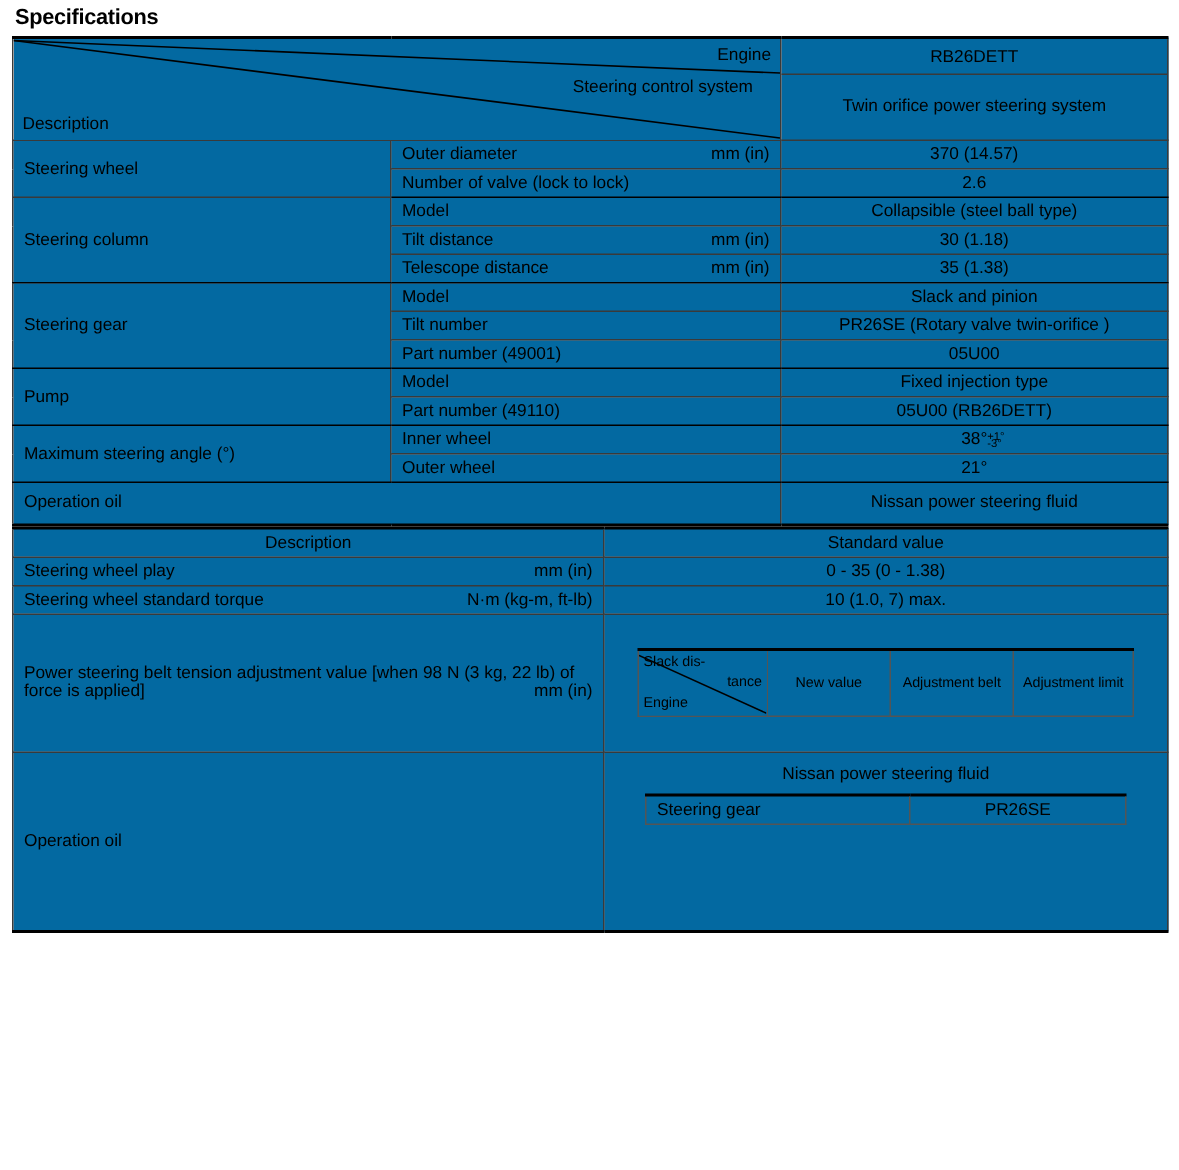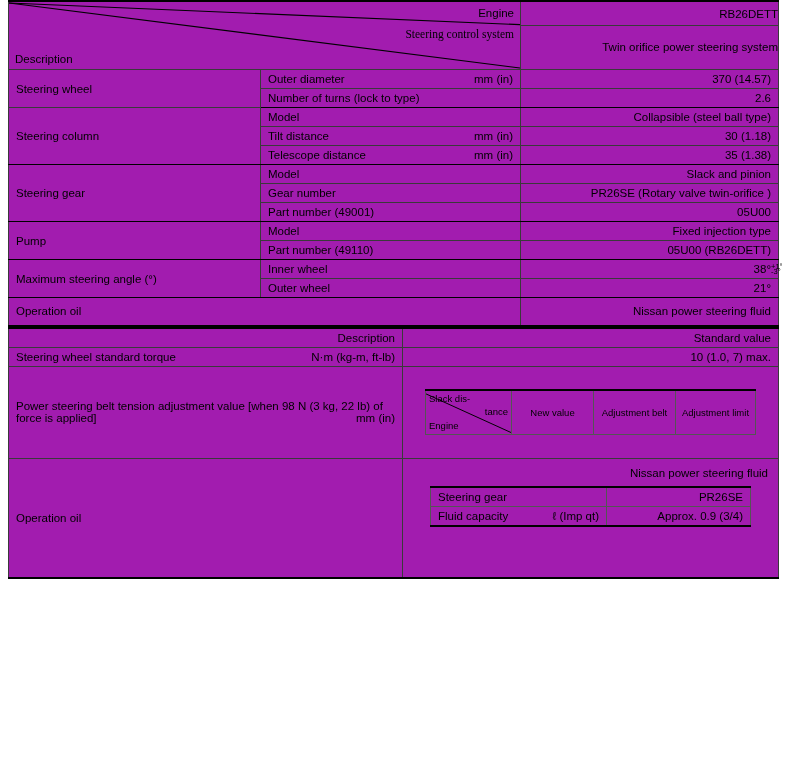--- a/index.html
+++ b/index.html
@@ -24,43 +24,43 @@
     width: 770px;
     border-collapse: collapse;
     table-layout: fixed;
     font-size: 11.5px;
   }
   table.spec td, table.spec th {
     border: 1px solid #3a3a3a;
     padding: 3px 7px;
     font-weight: normal;
     vertical-align: middle;
-    background: #a21caf;
+    background: #0369a1;
   }
   .thick-top { border-top: 2.5px solid #000 !important; }
   .thick-bottom { border-bottom: 2.5px solid #000 !important; }
   .grp { border-bottom: 1.6px solid #000 !important; }
-  .ctr { text-align: right; }
+  .ctr { text-align: center; }
   .lft { text-align: left; }
 
   
   .corner {
     position: relative;
     height: 68px;
     padding: 0 !important;
     overflow: hidden;
   }
   .corner svg { position: absolute; inset: 0; width: 100%; height: 100%; }
   .corner .lbl {
     position: absolute;
     font-size: 11.5px;
     white-space: nowrap;
   }
   .corner .lbl-engine { right: 6px; top: 5px; }
-  .corner .lbl-system { right: 6px; top: 26px; font-family: Liberation Serif, serif; }
+  .corner .lbl-system { right: 18px; top: 26px; }
   .corner .lbl-desc   { left: 6px; bottom: 4px; }
 
   .unit { float: right; padding-left: 10px; }
 
   .tol { display: inline-block; position: relative; font-size: 11.5px; }
   .tol sup, .tol sub {
     font-size: 7.5px;
     position: absolute;
     left: 100%;
     line-height: 1;
@@ -114,20 +114,21 @@
     vertical-align: middle;
   }
   table.oil .ot-top { border-top: 2px solid #000 !important; }
   table.oil .ot-bot { border-bottom: 2px solid #000 !important; }
 </style>
 </head>
 <body>
 
 <div class="page">
 
+  <h2 class="section-title">Specifications</h2>
 
   <table class="spec">
     <colgroup>
       <col style="width:252px">
         <col style="width:260px">
         <col style="width:258px">
     </colgroup>
     <tbody>
       <tr>
         <td class="corner thick-top" colspan="2">
@@ -148,21 +149,21 @@
       <tr>
         <td rowspan="2" class="lft">Steering wheel</td>
         <td class="lft">
           <span>Outer diameter</span>
           <span class="unit">mm (in)</span>
         </td>
         <td class="ctr">370 (14.57)</td>
       </tr>
       <tr>
         <td class="lft grp">
-          <span>Number of turns (lock to type)</span>
+          <span>Number of valve (lock to lock)</span>
         </td>
         <td class="ctr grp">2.6</td>
       </tr>
 
       <tr>
         <td rowspan="3" class="lft grp">Steering column</td>
         <td class="lft">
           <span>Model</span>
         </td>
         <td class="ctr">Collapsible (steel ball type)</td>
@@ -184,21 +185,21 @@
 
       <tr>
         <td rowspan="3" class="lft grp">Steering gear</td>
         <td class="lft">
           <span>Model</span>
         </td>
         <td class="ctr">Slack and pinion</td>
       </tr>
       <tr>
         <td class="lft">
-          <span>Gear number</span>
+          <span>Tilt number</span>
         </td>
         <td class="ctr">PR26SE (Rotary valve twin-orifice )</td>
       </tr>
       <tr>
         <td class="lft grp">
           <span>Part number (49001)</span>
         </td>
         <td class="ctr grp">05U00</td>
       </tr>
 
@@ -248,20 +249,27 @@
     <colgroup>
         <col style="width:394px">
         <col style="width:376px">
       </colgroup>
     <tbody>
       <tr>
         <td class="ctr thick-top">Description</td>
         <td class="ctr thick-top">Standard value</td>
       </tr>
 
+      <tr>
+        <td class="lft" style="border-top:1.6px solid #000">
+          <span>Steering wheel play</span>
+          <span class="unit">mm (in)</span>
+        </td>
+        <td class="ctr" style="border-top:1.6px solid #000">0 - 35 (0 - 1.38)</td>
+      </tr>
       <tr>
         <td class="lft">
           <span>Steering wheel standard torque</span>
           <span class="unit">N·m (kg-m, ft-lb)</span>
         </td>
         <td class="ctr">10 (1.0, 7) max.</td>
       </tr>
 
       <tr>
         <td class="lft" style="height:92px;border-top:1.6px solid #000">
@@ -304,27 +312,20 @@
                 <col style="width:176px">
                 <col style="width:144px">
               </colgroup>
             <tbody>
               <tr>
                 <td class="ot-top lft">
                   <span>Steering gear</span>
                 </td>
                 <td class="ot-top ctr">PR26SE</td>
               </tr>
-              <tr>
-                <td class="ot-bot lft">
-                  <span>Fluid capacity</span>
-                  <span class="unit">ℓ (Imp qt)</span>
-                </td>
-                <td class="ot-bot ctr">Approx. 0.9 (3/4)</td>
-              </tr>
             </tbody>
           </table>
         </td>
       </tr>
     </tbody>
   </table>
 
 </div>
 
 </body></html>

